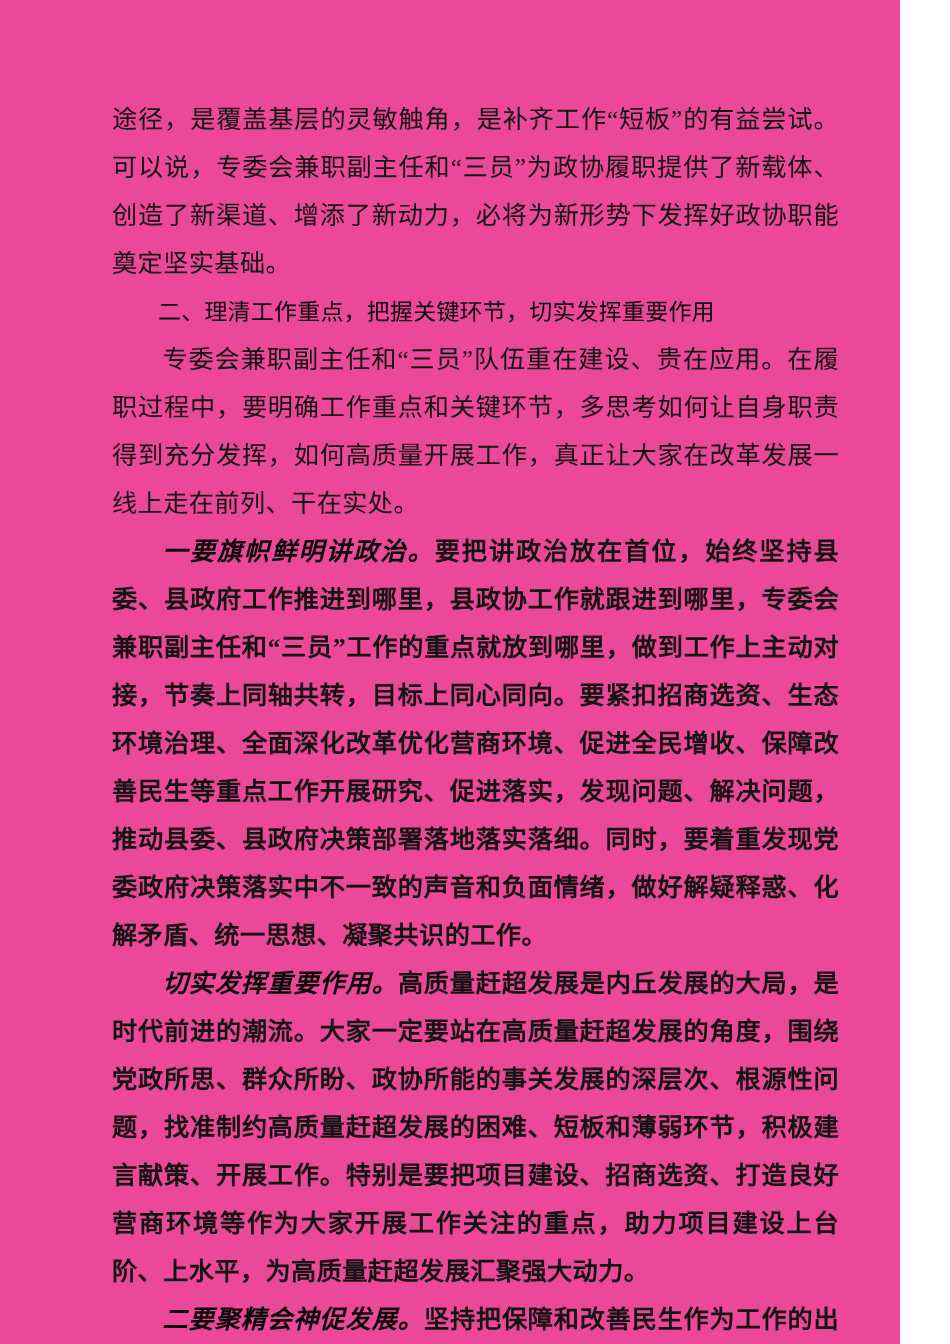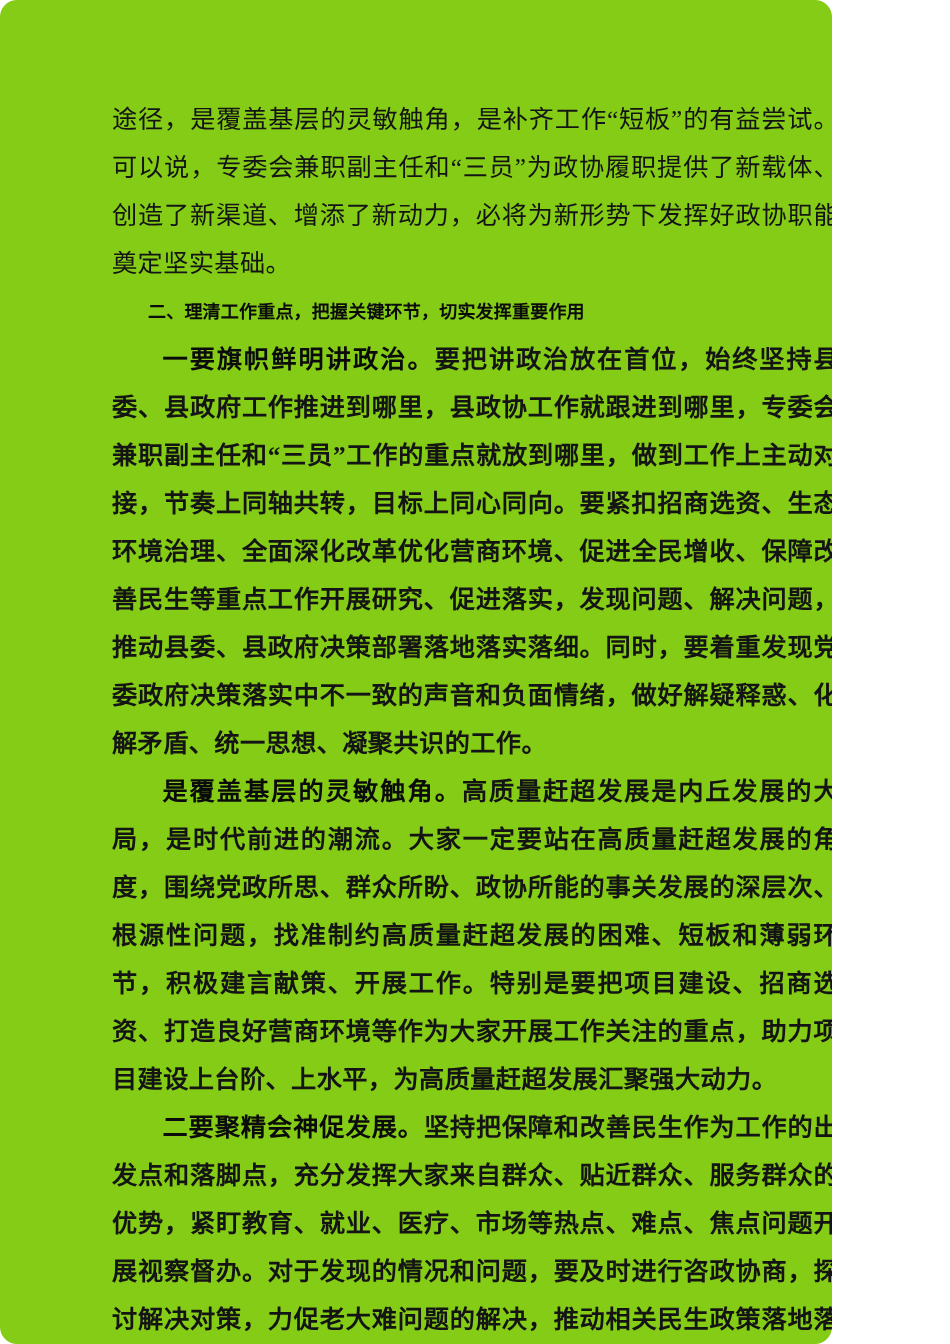--- a/index.html
+++ b/index.html
@@ -4,28 +4,27 @@
 <title>document-page</title>
 <style>
   html, body {
     margin: 0;
     padding: 0;
     background: #ffffff;
   }
 
   .page {
     position: relative;
-    width: 832px;
+    width: 900px;
     height: 1344px;
-    background: #84cc16;
+    background: #ec4899;
     box-sizing: border-box;
     overflow: hidden;
     font-family: "Liberation Serif", "DejaVu Serif", serif;
     color: #111111;
-    border-radius: 17px;
   }
 
   .page-body {
     position: absolute;
     left: 112px;
     top: 96px;
     width: 727px;
   }
 
   
@@ -40,52 +39,54 @@
     text-indent: 2em;
     letter-spacing: 0.4px;
     color: #141414;
     -webkit-font-smoothing: antialiased;
   }
 
   
   .heading {
     margin: 0;
     font-family: "Liberation Sans", "DejaVu Sans", sans-serif;
-    font-size: 18px;
+    font-size: 23px;
     line-height: 48px;
-    font-weight: 700;
+    font-weight: 400;
     text-indent: 2em;
     letter-spacing: 0.2px;
     color: #0b0b0b;
     white-space: nowrap;
   }
 
   
   .lead {
     font-family: "Liberation Serif", "DejaVu Serif", serif;
     font-weight: 700;
     letter-spacing: 0.6px;
     color: #0b0b0b;
+    font-style: italic;
   }
 
   .para .rest {
     font-weight: 700;
   }
 </style>
 </head>
 <body>
 
 <div class="page">
   <div class="page-body">
 
     <p class="para" style="text-indent:0;">途径，是覆盖基层的灵敏触角，是补齐工作“短板”的有益尝试。可以说，专委会兼职副主任和“三员”为政协履职提供了新载体、创造了新渠道、增添了新动力，必将为新形势下发挥好政协职能奠定坚实基础。</p>
 
     <h2 class="heading">二、理清工作重点，把握关键环节，切实发挥重要作用</h2>
 
+    <p class="para">专委会兼职副主任和“三员”队伍重在建设、贵在应用。在履职过程中，要明确工作重点和关键环节，多思考如何让自身职责得到充分发挥，如何高质量开展工作，真正让大家在改革发展一线上走在前列、干在实处。</p>
 
     <p class="para"><span class="lead">一要旗帜鲜明讲政治。</span><span class="rest">要把讲政治放在首位，始终坚持县委、县政府工作推进到哪里，县政协工作就跟进到哪里，专委会兼职副主任和“三员”工作的重点就放到哪里，做到工作上主动对接，节奏上同轴共转，目标上同心同向。要紧扣招商选资、生态环境治理、全面深化改革优化营商环境、促进全民增收、保障改善民生等重点工作开展研究、促进落实，发现问题、解决问题，推动县委、县政府决策部署落地落实落细。同时，要着重发现党委政府决策落实中不一致的声音和负面情绪，做好解疑释惑、化解矛盾、统一思想、凝聚共识的工作。</span></p>
 
-    <p class="para"><span class="lead">是覆盖基层的灵敏触角。</span><span class="rest">高质量赶超发展是内丘发展的大局，是时代前进的潮流。大家一定要站在高质量赶超发展的角度，围绕党政所思、群众所盼、政协所能的事关发展的深层次、根源性问题，找准制约高质量赶超发展的困难、短板和薄弱环节，积极建言献策、开展工作。特别是要把项目建设、招商选资、打造良好营商环境等作为大家开展工作关注的重点，助力项目建设上台阶、上水平，为高质量赶超发展汇聚强大动力。</span></p>
+    <p class="para"><span class="lead">切实发挥重要作用。</span><span class="rest">高质量赶超发展是内丘发展的大局，是时代前进的潮流。大家一定要站在高质量赶超发展的角度，围绕党政所思、群众所盼、政协所能的事关发展的深层次、根源性问题，找准制约高质量赶超发展的困难、短板和薄弱环节，积极建言献策、开展工作。特别是要把项目建设、招商选资、打造良好营商环境等作为大家开展工作关注的重点，助力项目建设上台阶、上水平，为高质量赶超发展汇聚强大动力。</span></p>
 
     <p class="para"><span class="lead">二要聚精会神促发展。</span><span class="rest">坚持把保障和改善民生作为工作的出发点和落脚点，充分发挥大家来自群众、贴近群众、服务群众的优势，紧盯教育、就业、医疗、市场等热点、难点、焦点问题开展视察督办。对于发现的情况和问题，要及时进行咨政协商，探讨解决对策，力促老大难问题的解决，推动相关民生政策落地落实，通过我们的工作，不断提升人民群众的幸福感、获得感。</span></p>
 
   </div>
 </div>
 
 </body></html>

